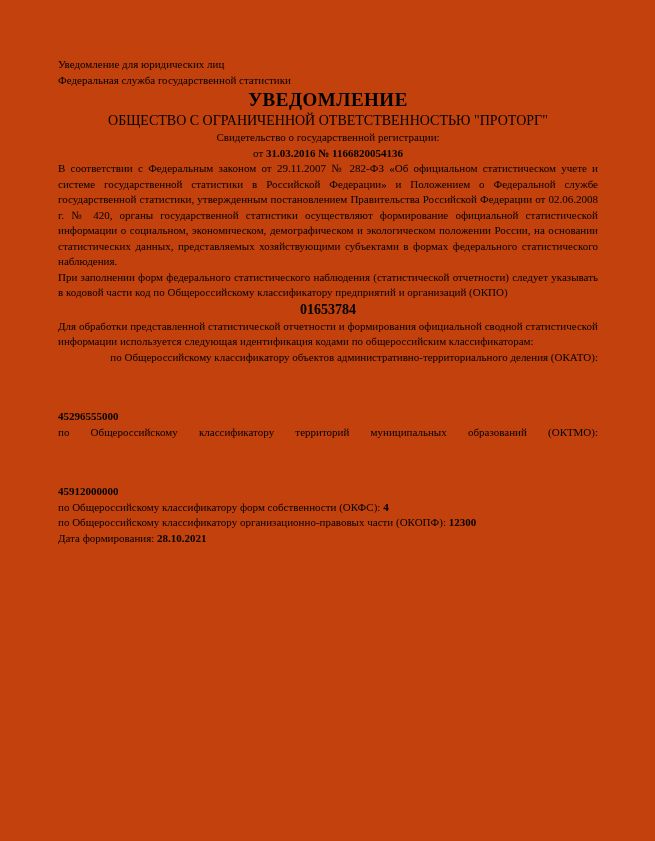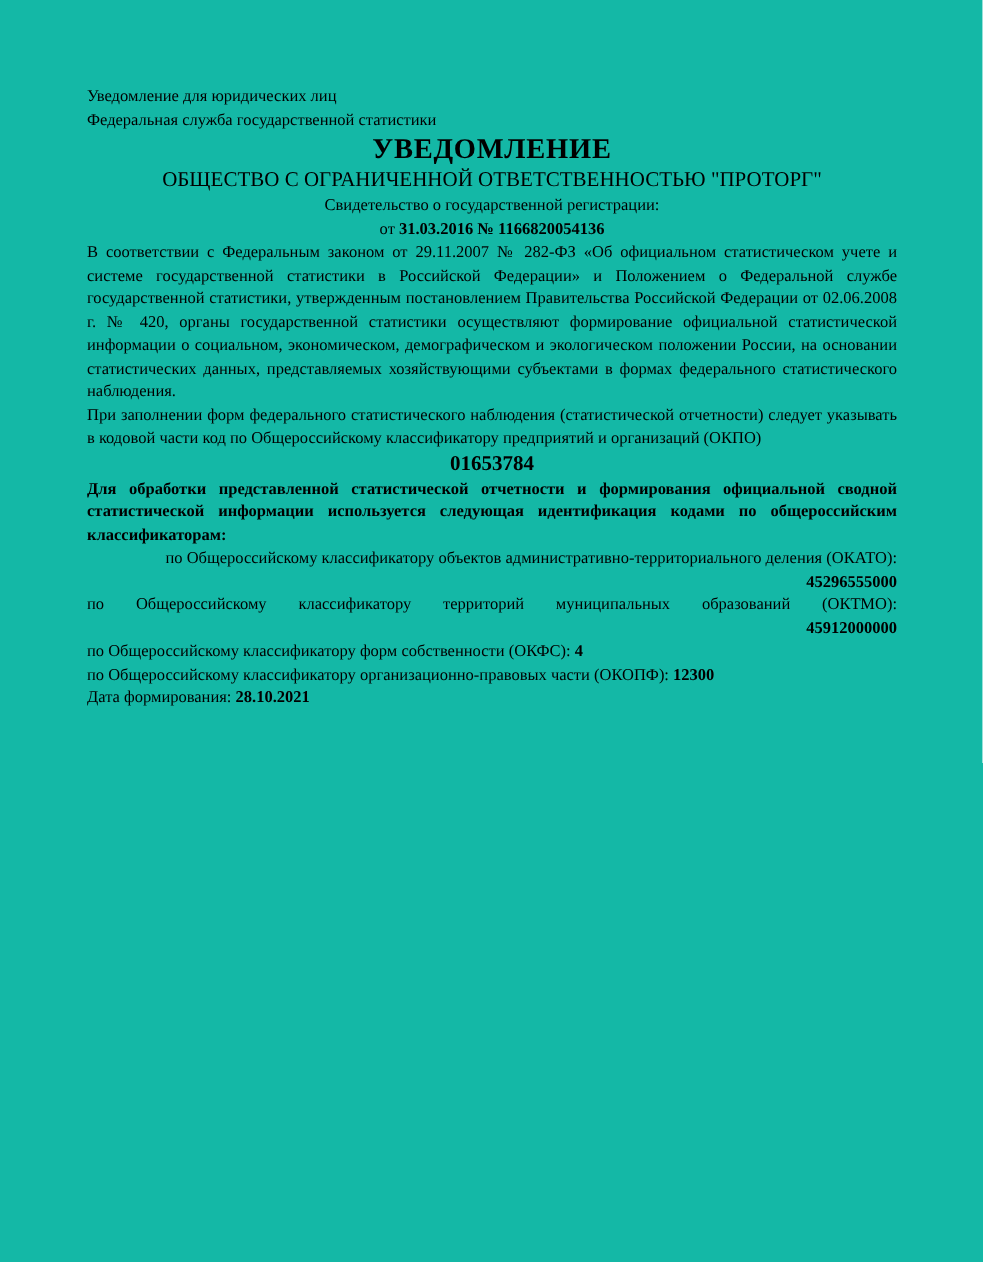--- a/index.html
+++ b/index.html
@@ -5,21 +5,21 @@
   html, body {
     margin: 0;
     padding: 0;
     background: #ffffff;
   }
   .page {
     position: relative;
     width: 655px;
     height: 841px;
     margin: 0 auto;
-    background: #14b8a6;
+    background: #c2410c;
     color: #000000;
     font-family: "Liberation Serif", "DejaVu Serif", serif;
     font-size: 11px;
     line-height: 15.5px;
     box-sizing: border-box;
     padding: 57px 57px 52px 58px;
     overflow: hidden;
   }
   .page p, .page div.block { margin: 0; }
 
@@ -55,32 +55,33 @@
   }
   .para-law   { margin: 16px 0 0 0; }
   .para-okpo  { margin: 9px 0 0 0; }
   .okpo-code {
     margin: 14px 0 0 0;
     text-align: center;
     font-weight: bold;
     font-size: 14px;
     line-height: 18px;
   }
-  .para-codes { margin: 12px 0 0 0; font-weight: bold; }
+  .para-codes { margin: 12px 0 0 0; }
 
   .clf-row   { margin: 13px 0 0 0; }
   .clf-row-2 { margin: 6px 0 0 0; }
   .clf-label { text-align: right; }
   .clf-label.stretch {
     text-align: justify;
     text-align-last: justify;
   }
   .clf-value {
     font-weight: bold;
-    text-align: right;
+    text-align: left;
+    margin-top: 44px;
   }
   .clf-inline   { margin: 11px 0 0 0; text-align: left; }
   .clf-inline-2 { margin: 10px 0 0 0; }
   .clf-inline-3 { margin: 4px 0 0 0; }
   .date-line    { margin: 4px 0 0 0; text-align: left; }
   b { font-weight: bold; }
 </style>
 </head>
 <body>
 

